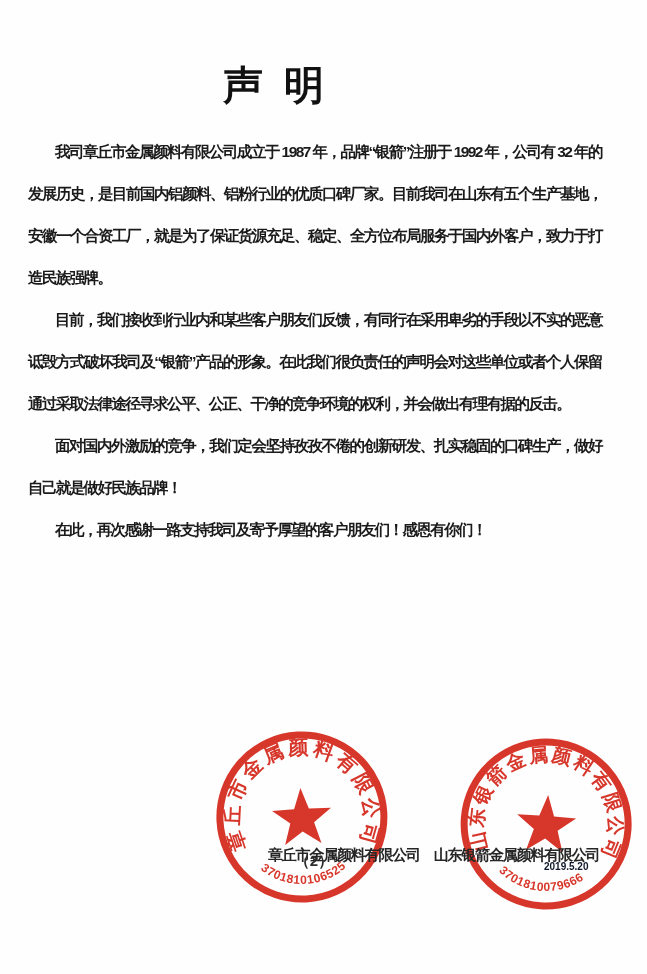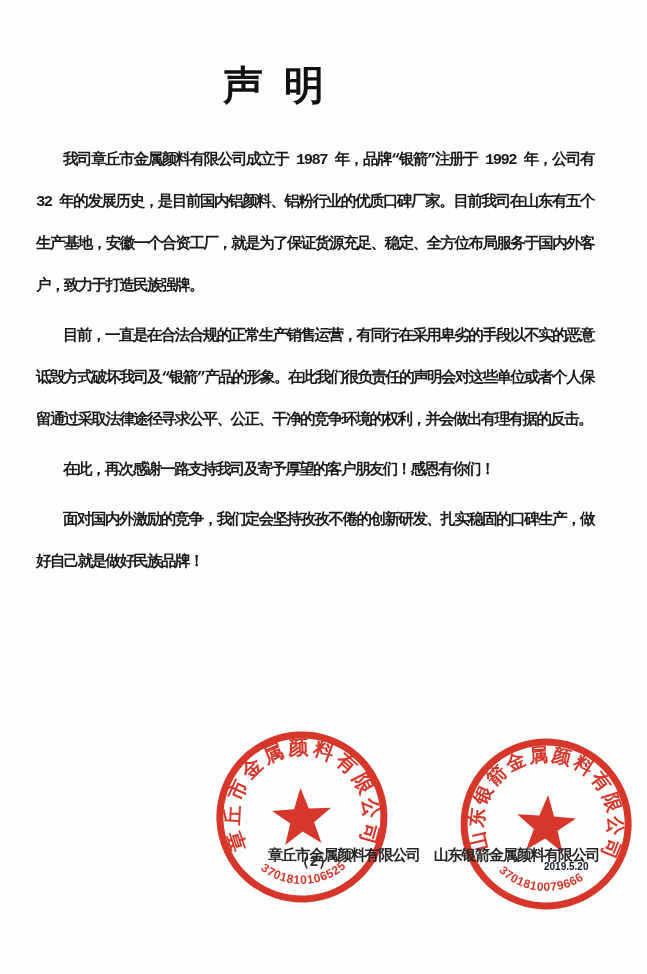--- a/index.html
+++ b/index.html
@@ -31,23 +31,22 @@
     position: absolute;
     top: 131px; left: 28px; width: 574px;
     font-size: 15.5px;
     line-height: 42px;
     font-weight: bold;
     letter-spacing: -1.6px;
     text-align: justify;
     color: #1a1a1a;
   }
   .doc-body p {
-    margin: 8px;
+    margin: 0;
     text-indent: 27px;
-    font-family: Liberation Mono, monospace;
   }
   
   .seal {
     position: absolute;
     opacity: 0.93;
     z-index: 2;
   }
   .seal-left  { left: 214px; top: 729px; transform: rotate(-3deg); }
   .seal-right { left: 458px; top: 736px; transform: rotate(4deg); }
   .seal svg text {
@@ -93,23 +92,23 @@
 </style>
 </head>
 <body>
 
 <div class="page">
 
   <div class="doc-title">声 明</div>
 
   <div class="doc-body">
     <p>我司章丘市金属颜料有限公司成立于 1987 年，品牌“银箭”注册于 1992 年，公司有 32 年的发展历史，是目前国内铝颜料、铝粉行业的优质口碑厂家。目前我司在山东有五个生产基地，安徽一个合资工厂，就是为了保证货源充足、稳定、全方位布局服务于国内外客户，致力于打造民族强牌。</p>
-    <p>目前，一直是在合法合规的正常生产销售运营，有同行在采用卑劣的手段以不实的恶意诋毁方式破坏我司及“银箭”产品的形象。在此我们很负责任的声明会对这些单位或者个人保留通过采取法律途径寻求公平、公正、干净的竞争环境的权利，并会做出有理有据的反击。</p>
+    <p>目前，我们接收到行业内和某些客户朋友们反馈，有同行在采用卑劣的手段以不实的恶意诋毁方式破坏我司及“银箭”产品的形象。在此我们很负责任的声明会对这些单位或者个人保留通过采取法律途径寻求公平、公正、干净的竞争环境的权利，并会做出有理有据的反击。</p>
+    <p>面对国内外激励的竞争，我们定会坚持孜孜不倦的创新研发、扎实稳固的口碑生产，做好自己就是做好民族品牌！</p>
     <p>在此，再次感谢一路支持我司及寄予厚望的客户朋友们！感恩有你们！</p>
-    <p>面对国内外激励的竞争，我们定会坚持孜孜不倦的创新研发、扎实稳固的口碑生产，做好自己就是做好民族品牌！</p>
   </div>
 
   <div class="seal seal-left">
     <svg width="176" height="176" viewBox="0 0 176 176">
       <defs>
         <path id="arcL" d="M 32.4,117.6 A 63,63 0 1 1 143.6,117.6" fill="none"></path>
         <path id="numL" d="M 42.3,137 A 67,67 0 0 0 133.7,137" fill="none"></path>
       </defs>
       <circle cx="88" cy="88" r="82" fill="none" stroke="#d5281c" stroke-width="7"></circle>
       <polygon fill="#d5281c" points="88,59 95.4,79.9 117.5,80.4 99.9,93.9 106.2,115.1 88,102.5 69.8,115.1 76.1,93.9 58.5,80.4 80.6,79.9"></polygon>

